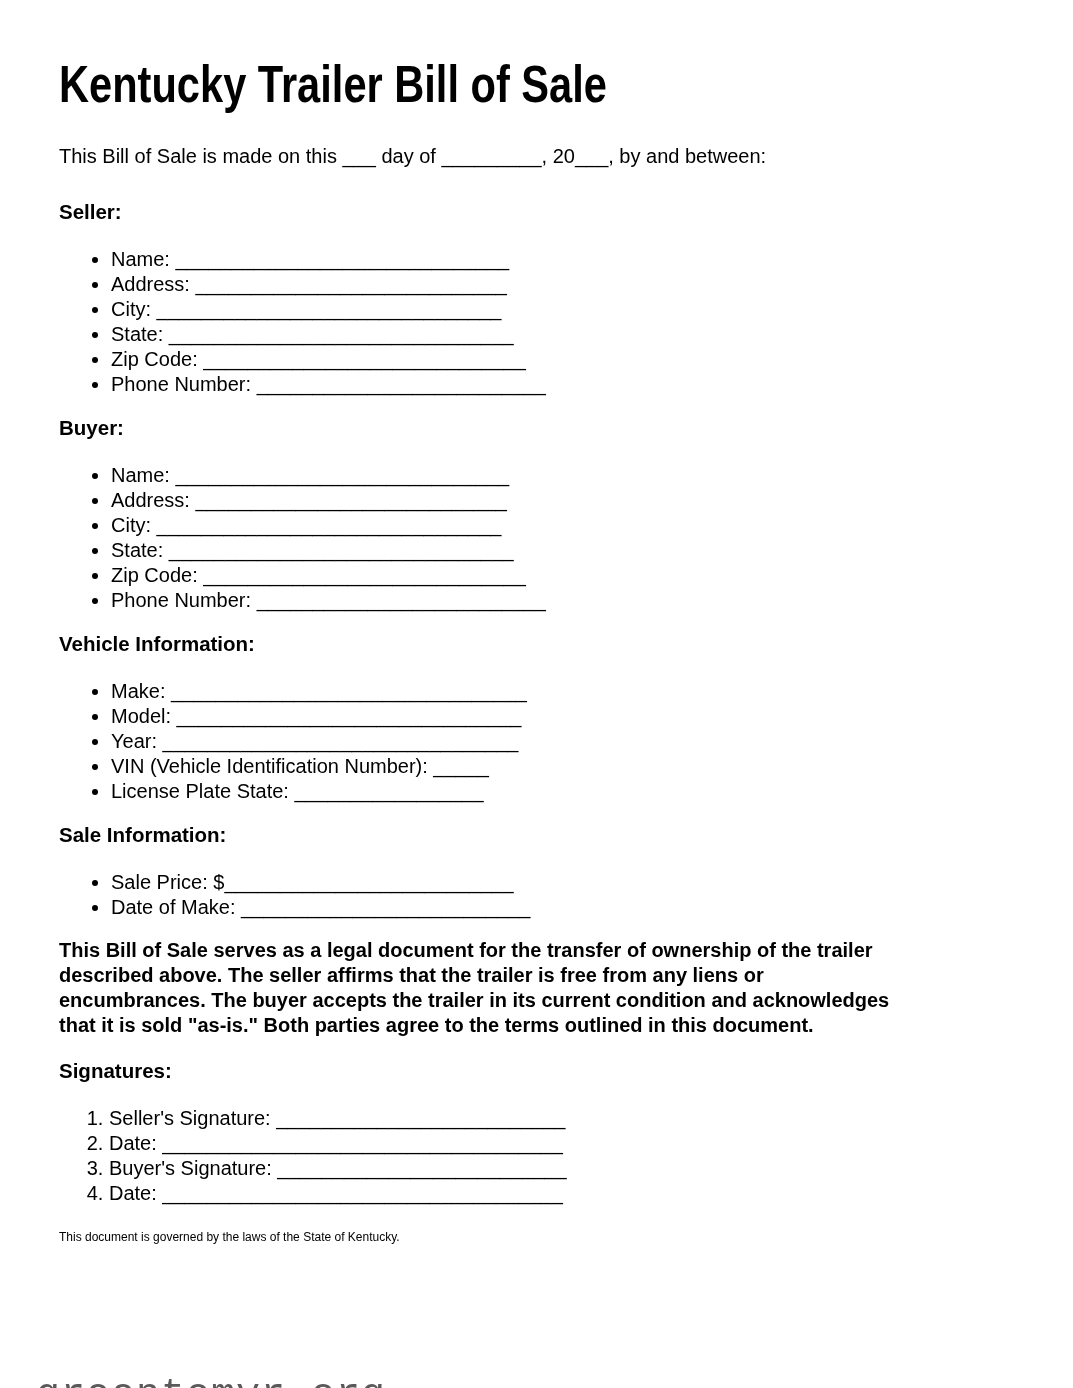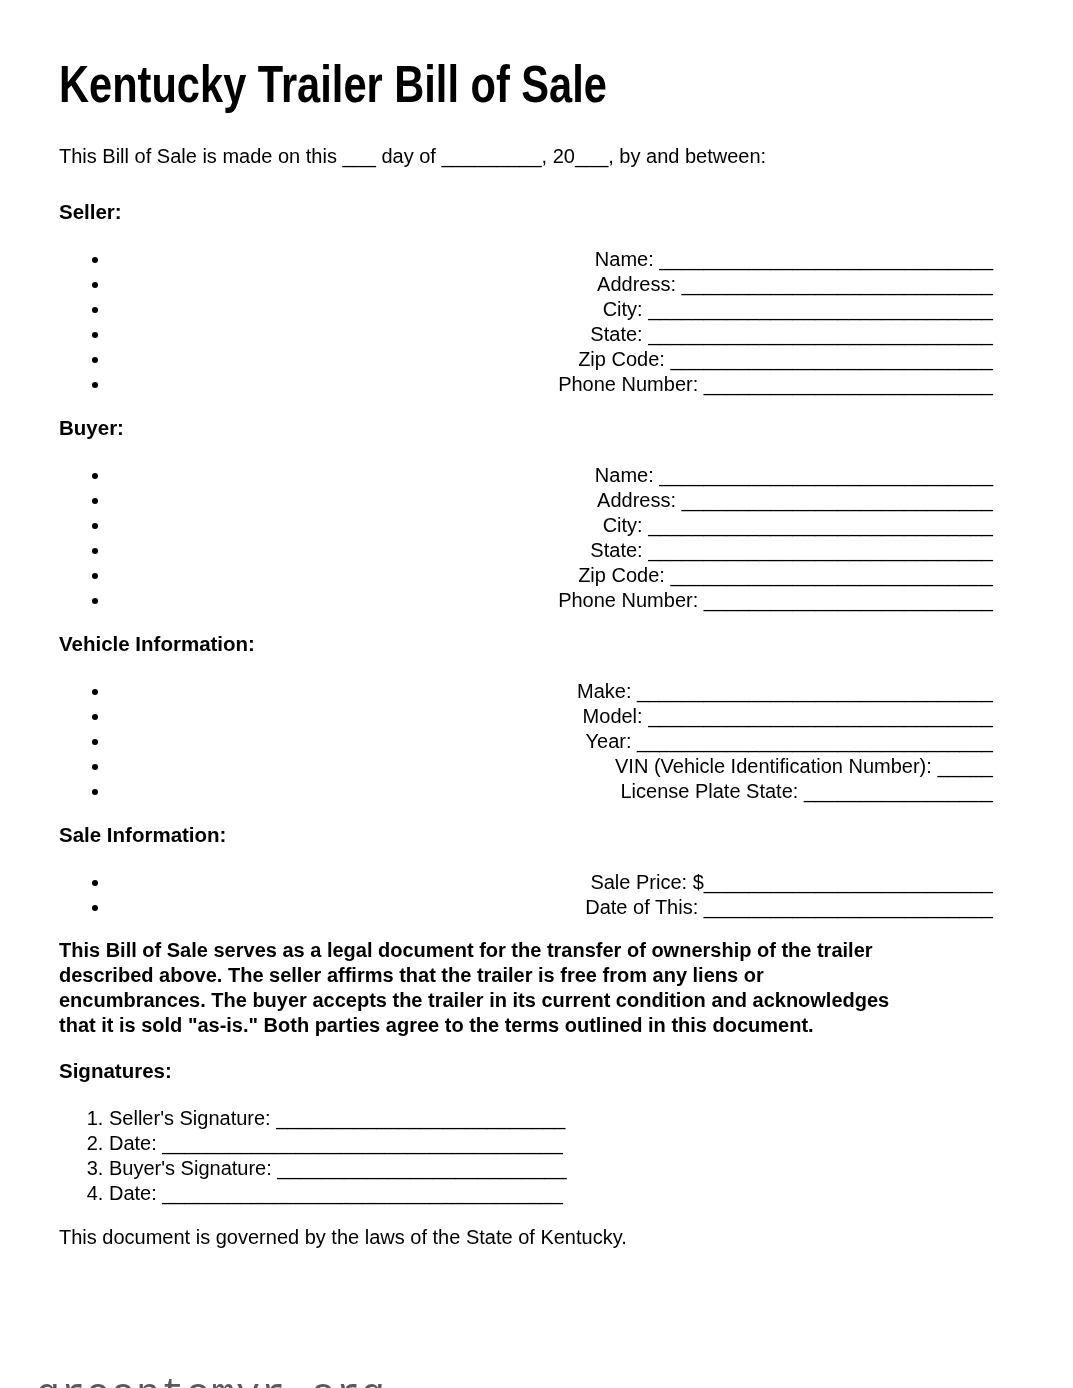--- a/index.html
+++ b/index.html
@@ -41,38 +41,37 @@
     font-weight: 700;
     line-height: 26px;
     margin: 0 0 22px 0;
   }
   ul.fields {
     list-style: disc;
     margin: 0 0 18px 0;
     padding: 0 0 0 52px;
     font-size: 20px;
     line-height: 25px;
-    text-align: right;
   }
   ul.fields li { padding: 0; }
   ol.signature-list {
     list-style: decimal;
     margin: 0 0 18px 0;
     padding: 0 0 0 50px;
     font-size: 20px;
     line-height: 25px;
   }
   .legal {
     font-size: 20px;
     line-height: 25px;
     margin: 0 0 20px 0;
     font-weight: bold;
   }
   .governing {
-    font-size: 20px;
+    font-size: 12px;
     line-height: 26px;
     margin: 8px 0 0 0;
   }
   .watermark {
     position: absolute;
     left: 36px;
     top: 1373px;
     font-family: "Liberation Mono", "DejaVu Sans Mono", monospace;
     font-size: 40px;
     font-weight: 400;
@@ -122,21 +121,21 @@
       <li>Year: ________________________________</li>
       <li>VIN (Vehicle Identification Number): _____</li>
       <li>License Plate State: _________________</li>
     </ul>
   </section>
 
   <section>
     <h2 class="section-heading">Sale Information:</h2>
     <ul class="fields">
       <li>Sale Price: $__________________________</li>
-      <li>Date of This: __________________________</li>
+      <li>Date of Make: __________________________</li>
     </ul>
   </section>
 
   <div class="legal">
     <div>This Bill of Sale serves as a legal document for the transfer of ownership of the trailer</div>
     <div>described above. The seller affirms that the trailer is free from any liens or</div>
     <div>encumbrances. The buyer accepts the trailer in its current condition and acknowledges</div>
     <div>that it is sold "as-is." Both parties agree to the terms outlined in this document.</div>
   </div>
 

